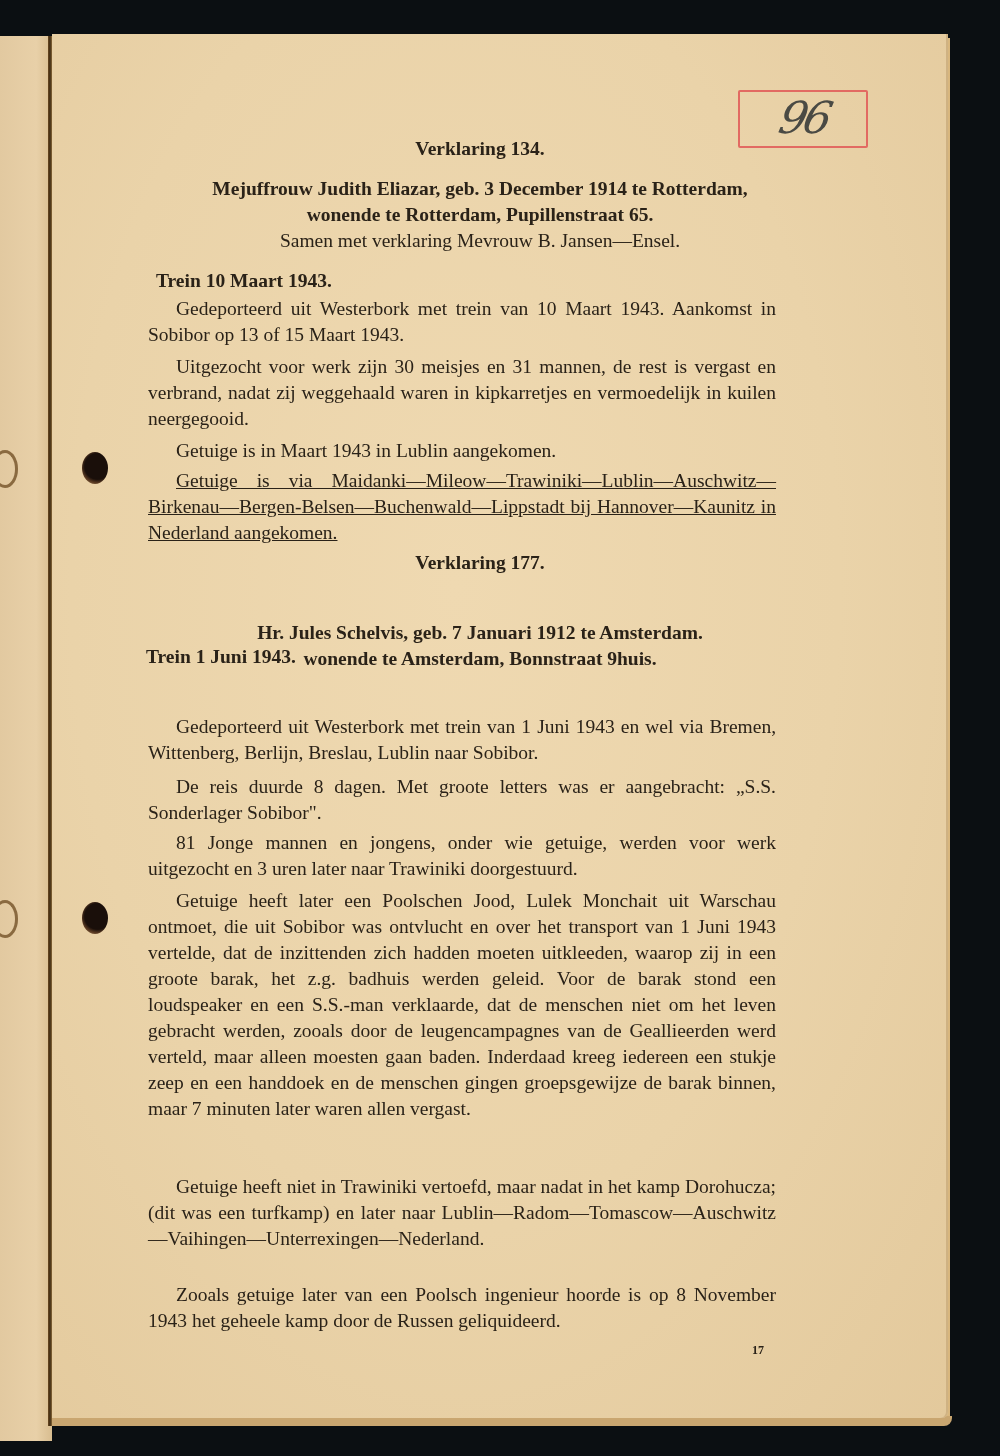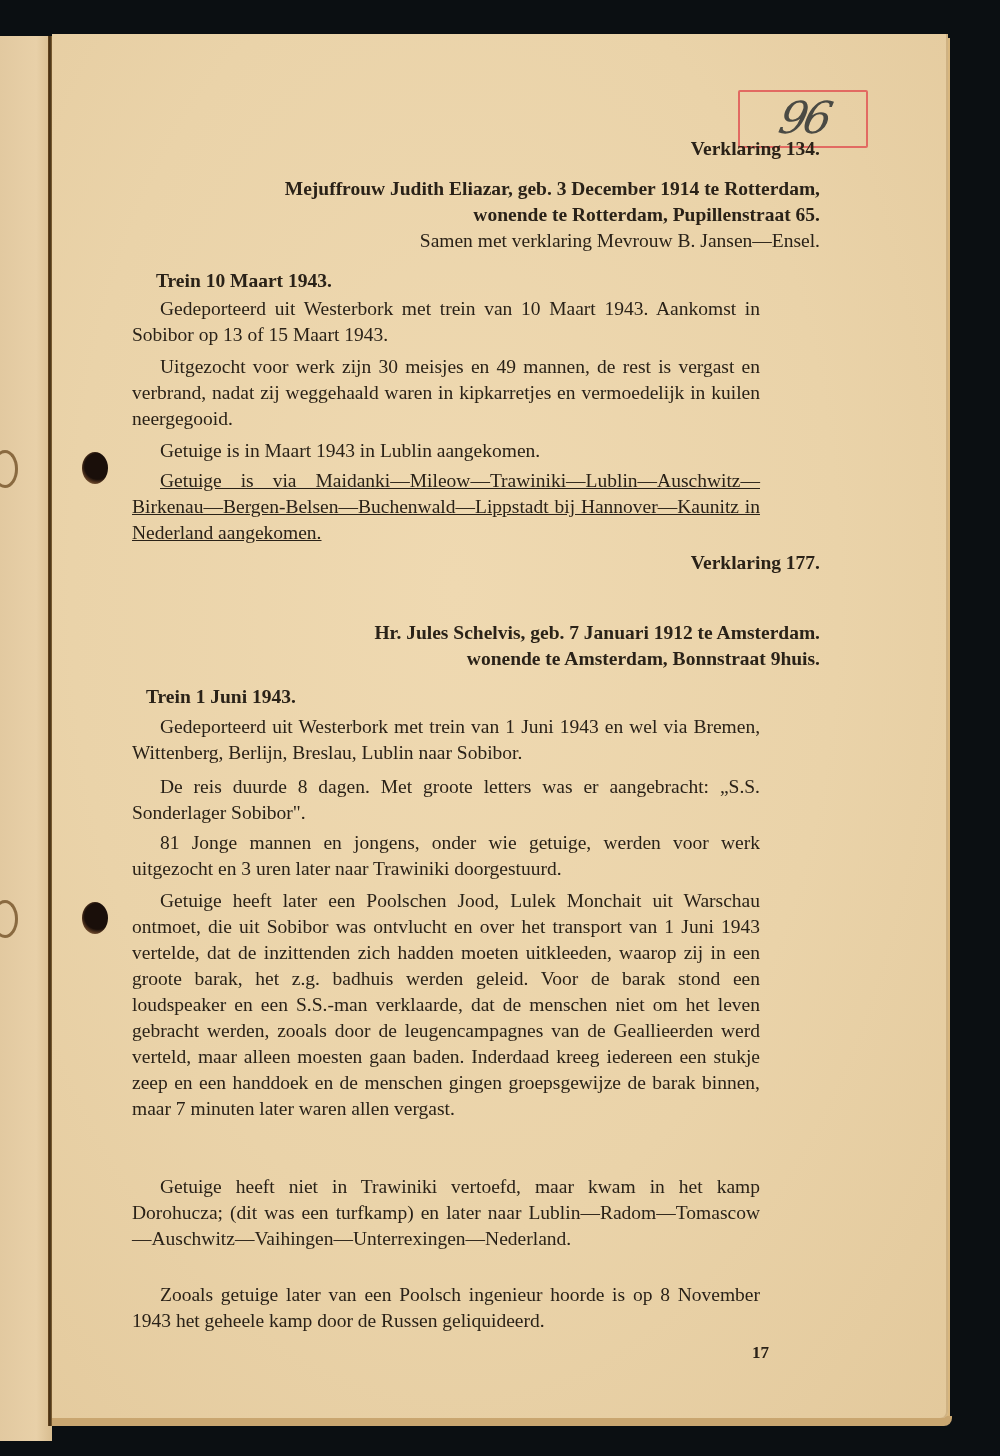--- a/index.html
+++ b/index.html
@@ -42,27 +42,27 @@
     .stamp {
       position: absolute; left: 738px; top: 90px; width: 126px; height: 54px;
       border: 2px solid #e26a62; border-radius: 2px;
     }
     .stamp-num {
       position: absolute; left: 780px; top: 92px; font-size: 44px; font-style: italic;
       color: #4a4a44; font-family: "DejaVu Serif", serif; letter-spacing: -4px;
       transform: skewX(-12deg);
     }
     .text { position: absolute; font-size: 19.5px; line-height: 26px; }
-    .center { text-align: right; left: 140px; width: 680px; }
+    .center { text-align: center; left: 140px; width: 680px; }
     .heading { font-weight: bold; }
     .para {
-      left: 132px; width: 628px; text-align: justify; text-align-last: left;
+      left: 148px; width: 628px; text-align: justify; text-align-last: left;
       text-indent: 28px;
     }
-    .page-number { position: absolute; left: 752px; top: 1343px; font-size: 17px; font-weight: bold; }
+    .page-number { position: absolute; left: 752px; top: 1343px; font-size: 12px; font-weight: bold; }
   </style>
 </head>
 <body>
 
 <div class="left-page"></div>
 <div class="hole-left" style="left:-8px; top:450px;"></div>
 <div class="hole-left" style="left:-8px; top:900px;"></div>
 <div class="spine"></div>
 <div class="back-sheet"></div>
 <div class="page-bottom-shadow"></div>
@@ -75,29 +75,29 @@
 <div class="stamp"></div>
 <div class="stamp-num">96</div>
 
 <div class="text center heading" style="top:136px;">Verklaring 134.</div>
 <div class="text center heading" style="top:176px;">Mejuffrouw Judith Eliazar, geb. 3 December 1914 te Rotterdam,</div>
 <div class="text center heading" style="top:202px;">wonende te Rotterdam, Pupillenstraat 65.</div>
 <div class="text center" style="top:228px;">Samen met verklaring Mevrouw B. Jansen—Ensel.</div>
 <div class="text heading" style="left:156px; top:268px;">Trein 10 Maart 1943.</div>
 
 <div class="text para" style="top:296px;">Gedeporteerd uit Westerbork met trein van 10 Maart 1943. Aankomst in Sobibor op 13 of 15 Maart 1943.</div>
-<div class="text para" style="top:354px;">Uitgezocht voor werk zijn 30 meisjes en 49 mannen, de rest is vergast en verbrand, nadat zij weggehaald waren in kipkarretjes en vermoedelijk in kuilen neergegooid.</div>
+<div class="text para" style="top:354px;">Uitgezocht voor werk zijn 30 meisjes en 31 mannen, de rest is vergast en verbrand, nadat zij weggehaald waren in kipkarretjes en vermoedelijk in kuilen neergegooid.</div>
 <div class="text para" style="top:438px;">Getuige is in Maart 1943 in Lublin aangekomen.</div>
 <div class="text para" style="top:468px;text-decoration:underline;">Getuige is via Maidanki—Mileow—Trawiniki—Lublin—Auschwitz—Birkenau—Bergen-Belsen—Buchenwald—Lippstadt bij Hannover—Kaunitz in Nederland aangekomen.</div>
 
 <div class="text center heading" style="top:550px;">Verklaring 177.</div>
 <div class="text center heading" style="top:620px;">Hr. Jules Schelvis, geb. 7 Januari 1912 te Amsterdam.</div>
 <div class="text center heading" style="top:646px;">wonende te Amsterdam, Bonnstraat 9huis.</div>
-<div class="text heading" style="left:146px; top:684px;text-align:center;">Trein 1 Juni 1943.</div>
+<div class="text heading" style="left:146px; top:644px;text-align:center;">Trein 1 Juni 1943.</div>
 
 <div class="text para" style="top:714px;">Gedeporteerd uit Westerbork met trein van 1 Juni 1943 en wel via Bremen, Wittenberg, Berlijn, Breslau, Lublin naar Sobibor.</div>
 <div class="text para" style="top:774px;">De reis duurde 8 dagen. Met groote letters was er aangebracht: „S.S. Sonderlager Sobibor".</div>
 <div class="text para" style="top:830px;">81 Jonge mannen en jongens, onder wie getuige, werden voor werk uitgezocht en 3 uren later naar Trawiniki doorgestuurd.</div>
 <div class="text para" style="top:888px;">Getuige heeft later een Poolschen Jood, Lulek Monchait uit Warschau ontmoet, die uit Sobibor was ontvlucht en over het transport van 1 Juni 1943 vertelde, dat de inzittenden zich hadden moeten uitkleeden, waarop zij in een groote barak, het z.g. badhuis werden geleid. Voor de barak stond een loudspeaker en een S.S.-man verklaarde, dat de menschen niet om het leven gebracht werden, zooals door de leugencampagnes van de Geallieerden werd verteld, maar alleen moesten gaan baden. Inderdaad kreeg iedereen een stukje zeep en een handdoek en de menschen gingen groepsgewijze de barak binnen, maar 7 minuten later waren allen vergast.</div>
-<div class="text para" style="top:1174px;">Getuige heeft niet in Trawiniki vertoefd, maar kwam in het kamp Dorohucza; (dit was een turfkamp) en later naar Lublin—Radom—Tomascow—Auschwitz—Vaihingen—Unterrexingen—Nederland.</div>
+<div class="text para" style="top:1174px;">Getuige heeft niet in Trawiniki vertoefd, maar nadat in het kamp Dorohucza; (dit was een turfkamp) en later naar Lublin—Radom—Tomascow—Auschwitz—Vaihingen—Unterrexingen—Nederland.</div>
 <div class="text para" style="top:1282px;">Zooals getuige later van een Poolsch ingenieur hoorde is op 8 November 1943 het geheele kamp door de Russen geliquideerd.</div>
 
 <div class="page-number">17</div>
 
 </body></html>

